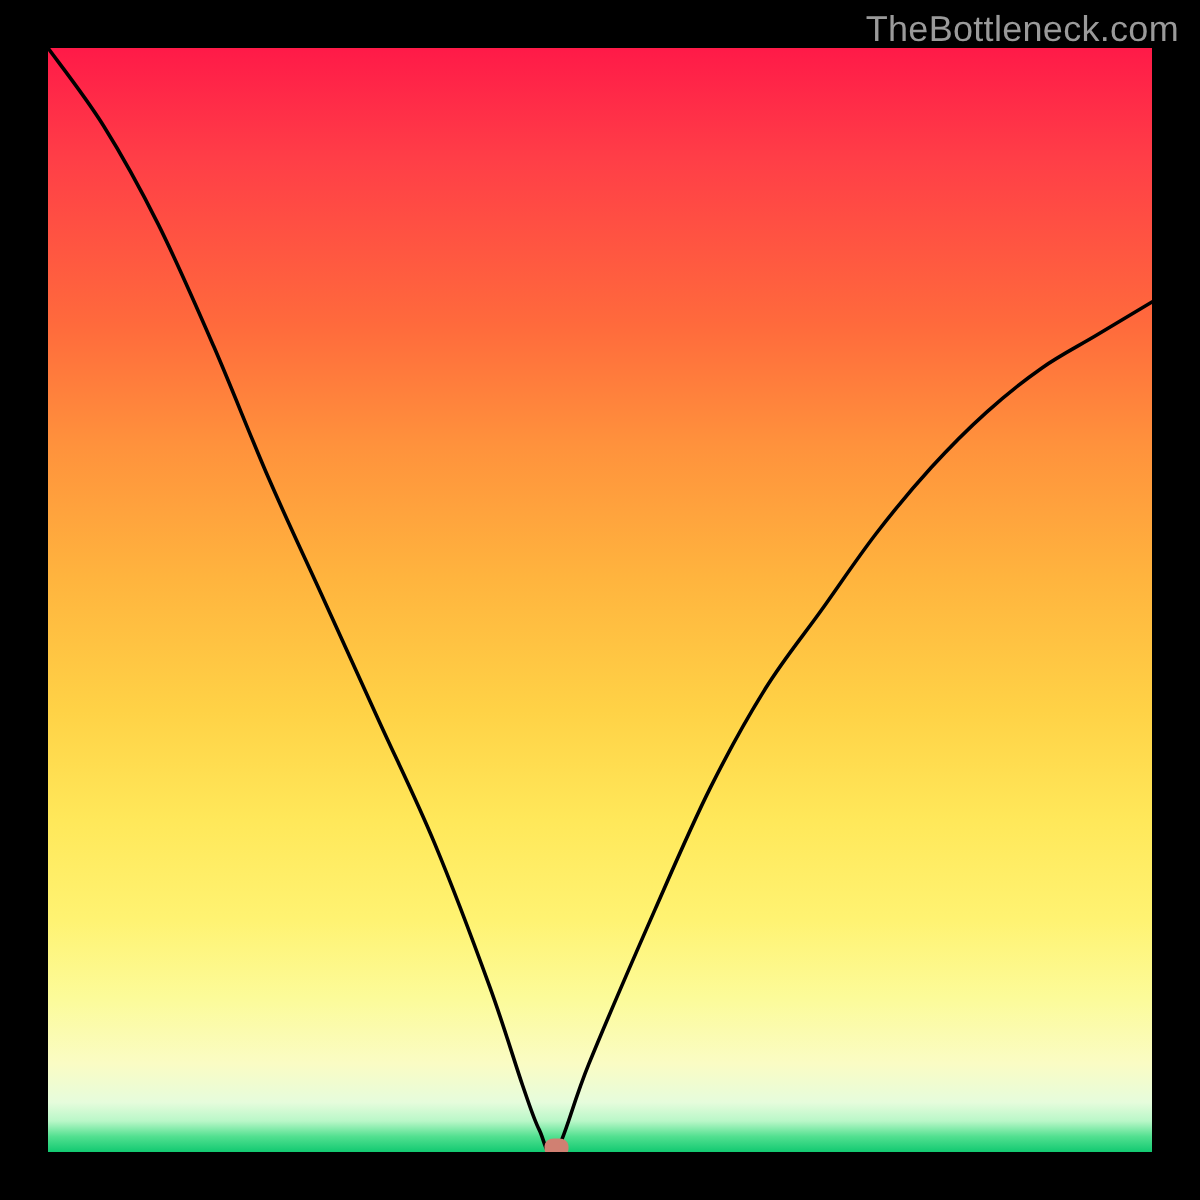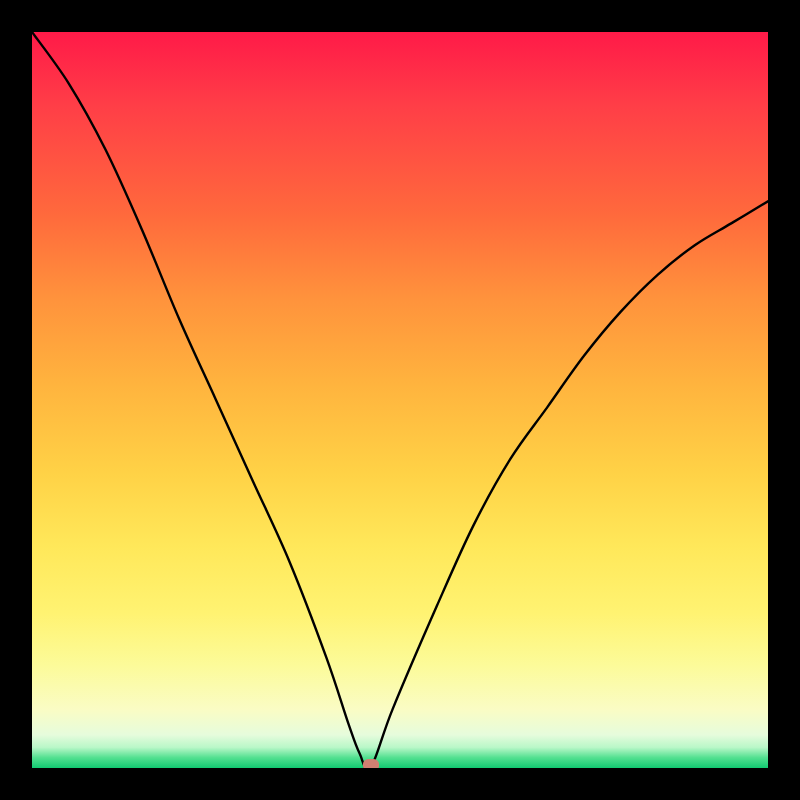--- a/index.html
+++ b/index.html
@@ -77,13 +77,14 @@
 
   <div class="plot-area">
 
     <svg class="curve" viewBox="0 0 736 736" preserveAspectRatio="none">
       <path id="curve-path" fill="none" stroke="#000000" stroke-width="2.4" stroke-linecap="round" d="M 0.00 0.00 C 6.13 8.59, 24.53 31.89, 36.80 51.52 C 49.07 71.15, 61.33 93.23, 73.60 117.76 C 85.87 142.29, 98.13 170.51, 110.40 198.72 C 122.67 226.93, 134.93 258.83, 147.20 287.04 C 159.47 315.25, 171.73 341.01, 184.00 368.00 C 196.27 394.99, 208.53 421.97, 220.80 448.96 C 233.07 475.95, 245.33 500.48, 257.60 529.92 C 269.87 559.36, 284.59 598.61, 294.40 625.60 C 304.21 652.59, 310.96 675.89, 316.48 691.84 C 322.00 707.79, 323.84 713.92, 327.52 721.28 C 331.20 728.64, 333.04 743.36, 338.56 736.00 C 344.08 728.64, 349.60 704.11, 360.64 677.12 C 371.68 650.13, 391.31 604.75, 404.80 574.08 C 418.29 543.41, 429.33 517.65, 441.60 493.12 C 453.87 468.59, 466.13 446.51, 478.40 426.88 C 490.67 407.25, 502.93 392.53, 515.20 375.36 C 527.47 358.19, 539.73 339.79, 552.00 323.84 C 564.27 307.89, 576.53 293.17, 588.80 279.68 C 601.07 266.19, 613.33 253.92, 625.60 242.88 C 637.87 231.84, 650.13 222.03, 662.40 213.44 C 674.67 204.85, 686.93 198.72, 699.20 191.36 C 711.47 184.00, 729.87 172.96, 736.00 169.28"></path>
     </svg>
 
     <div class="minimum-dot" id="min-dot" style="left: 338.56px; top: 733px; background: rgb(208, 128, 114);"></div>
   </div>
 
+  <div class="watermark">TheBottleneck.com</div>
 </div>
 
 </body></html>

